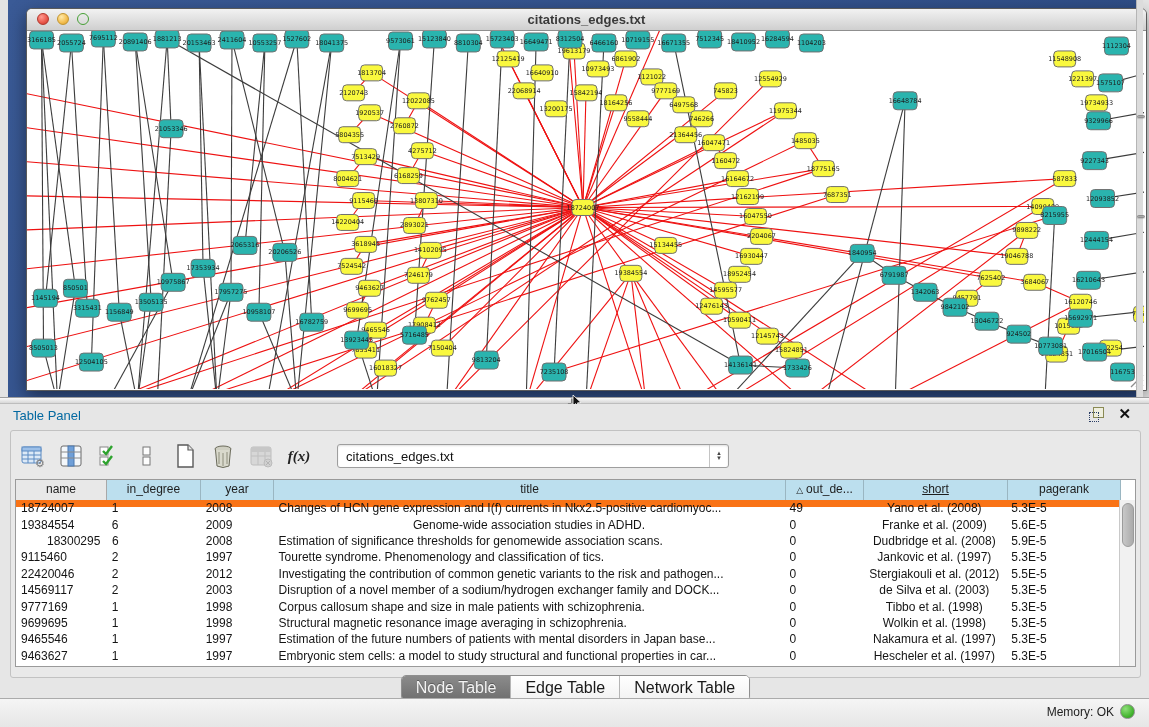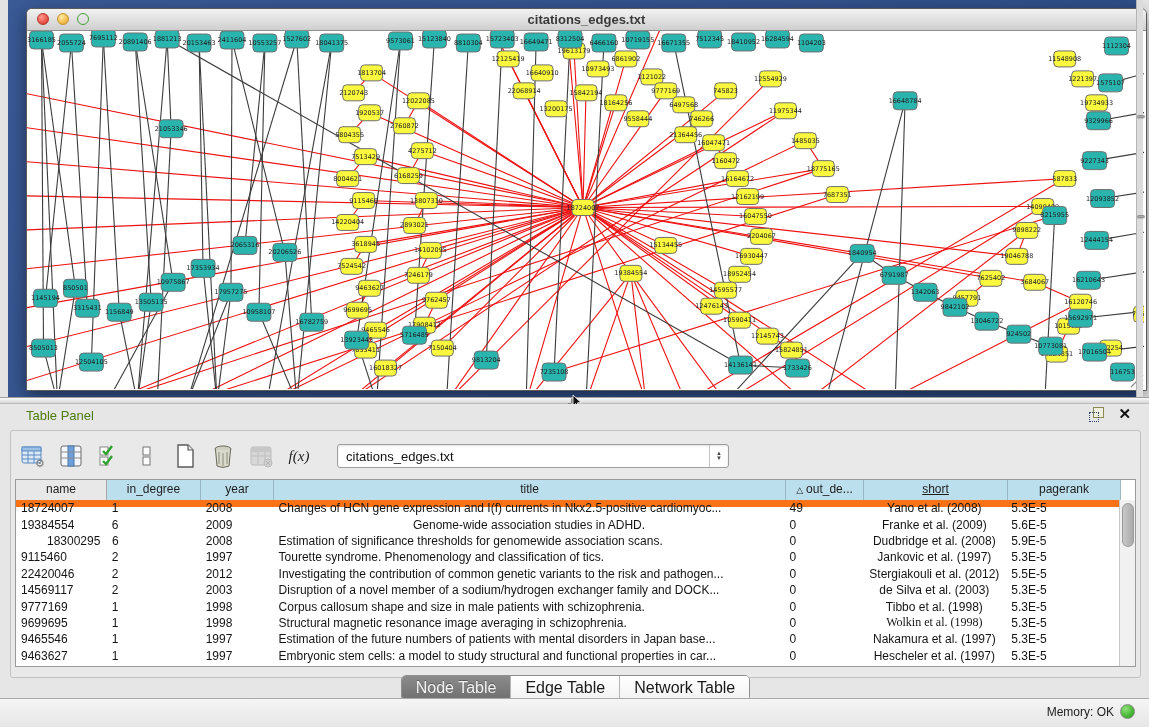--- a/index.html
+++ b/index.html
@@ -34,31 +34,31 @@
   .canvas-wrap{position:absolute;left:0;top:22px;right:0;bottom:0;background:#ffffff;overflow:hidden;}
   .canvas-wrap svg{display:block;}
   .resize-grip{position:absolute;right:2px;bottom:2px;}
   
   .splitter{position:absolute;left:0;top:397px;width:1149px;height:7px;background:linear-gradient(#fafafa,#d7d7d7);border-top:1px solid #9e9e9e;border-bottom:1px solid #bdbdbd;box-sizing:border-box;}
   .splitter .grip{position:absolute;left:568px;top:1px;color:#777;font-size:8px;letter-spacing:1px;}
   .cursor-arrow{position:absolute;left:572px;top:395px;}
   
   .table-panel{position:absolute;left:0;top:404px;width:1149px;height:296px;background:#e6e6e6;}
   .panel-header{position:relative;height:24px;}
-  .panel-title{position:absolute;left:26px;top:4px;font-size:13px;color:#4d7c0f;}
+  .panel-title{position:absolute;left:13px;top:4px;font-size:13px;color:#0369a1;}
   .panel-hdr-icons{position:absolute;right:18px;top:3px;display:flex;gap:14px;align-items:center;}
   .float-icon{width:15px;height:14px;position:relative;display:inline-block;}
   .float-icon .sq1{position:absolute;left:4px;top:0;width:9px;height:9px;border:1px solid #8a8a54;background:#efefdf;}
   .float-icon .sq2{position:absolute;left:0;top:5px;width:8px;height:8px;border:1px dotted #2c3f66;background:transparent;}
   .close-x{font-size:15px;font-weight:bold;color:#111;line-height:14px;cursor:default;}
   .panel-body{position:absolute;left:10px;top:26px;width:1129px;height:246px;background:#e9e9e9;border:1px solid #c2c2c2;border-radius:3px;}
   
   .toolbar{position:absolute;left:8px;top:8px;height:34px;display:flex;align-items:center;gap:10px;}
   .tb-icon{width:28px;height:28px;display:flex;align-items:center;justify-content:center;}
-  .fx{font-size:15px;font-style:italic;font-weight:normal;color:#222;font-family:"Liberation Serif",serif;}
+  .fx{font-size:15px;font-style:italic;font-weight:bold;color:#222;font-family:"Liberation Serif",serif;}
   .combo{
     margin-left:14px;width:390px;height:22px;background:#fff;border:1px solid #9e9e9e;border-radius:3px;
     position:relative;display:flex;align-items:center;box-shadow:inset 0 1px 2px rgba(0,0,0,.12);
   }
   .combo .val{font-size:13px;color:#111;padding-left:8px;}
   .combo .arrows{position:absolute;right:0;top:0;width:18px;height:100%;border-left:1px solid #c4c4c4;display:flex;flex-direction:column;align-items:center;justify-content:center;font-size:6px;color:#444;line-height:5px;}
   
   .grid{position:absolute;left:4px;top:48px;width:1121px;height:188px;background:#fff;border:1px solid #9a9a9a;box-sizing:border-box;overflow:hidden;}
   .grid-header{display:flex;height:20px;border-bottom:7px solid #f97316;}
   .gh-cell{box-sizing:border-box;border-right:1px solid #9ab6c2;background:#bcdfee;
@@ -1007,21 +1007,21 @@
             <div class="g-cell" style="width: 78px;">0</div>
             <div class="g-cell" style="width: 144px; text-align: center;">Tibbo et al. (1998)</div>
             <div class="g-cell" style="width: 113px;">5.3E-5</div>
           </div>
           <div class="g-row">
             <div class="g-cell" style="width: 91px;">9699695</div>
             <div class="g-cell" style="width: 94px;">1</div>
             <div class="g-cell" style="width: 73px;">1998</div>
             <div class="g-cell" style="width: 512px;">Structural magnetic resonance image averaging in schizophrenia.</div>
             <div class="g-cell" style="width: 78px;">0</div>
-            <div class="g-cell" style="width: 144px; text-align: center; font-family: Liberation Serif, serif;">Wolkin et al. (1998)</div>
+            <div class="g-cell" style="width: 144px; text-align: center;">Wolkin et al. (1998)</div>
             <div class="g-cell" style="width: 113px;">5.3E-5</div>
           </div>
           <div class="g-row">
             <div class="g-cell" style="width: 91px;">9465546</div>
             <div class="g-cell" style="width: 94px;">1</div>
             <div class="g-cell" style="width: 73px;">1997</div>
             <div class="g-cell" style="width: 512px;">Estimation of the future numbers of patients with mental disorders in Japan base...</div>
             <div class="g-cell" style="width: 78px;">0</div>
             <div class="g-cell" style="width: 144px; text-align: center;">Nakamura et al. (1997)</div>
             <div class="g-cell" style="width: 113px;">5.3E-5</div>

